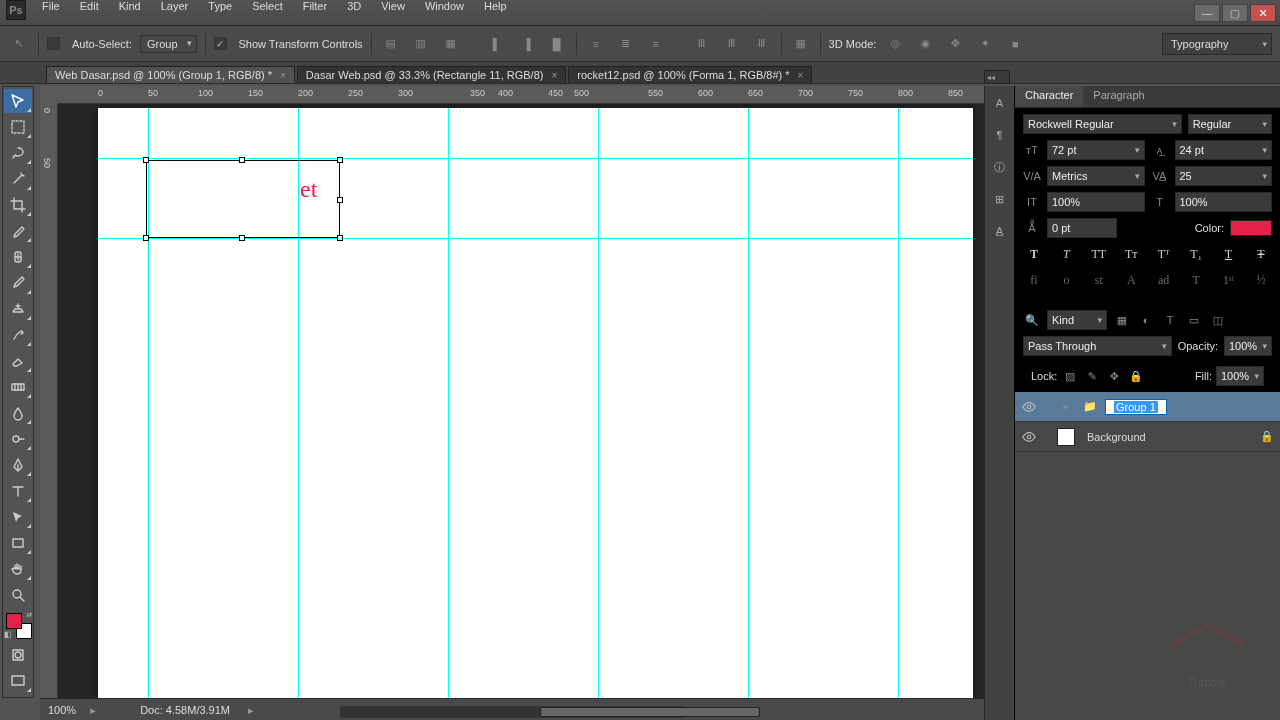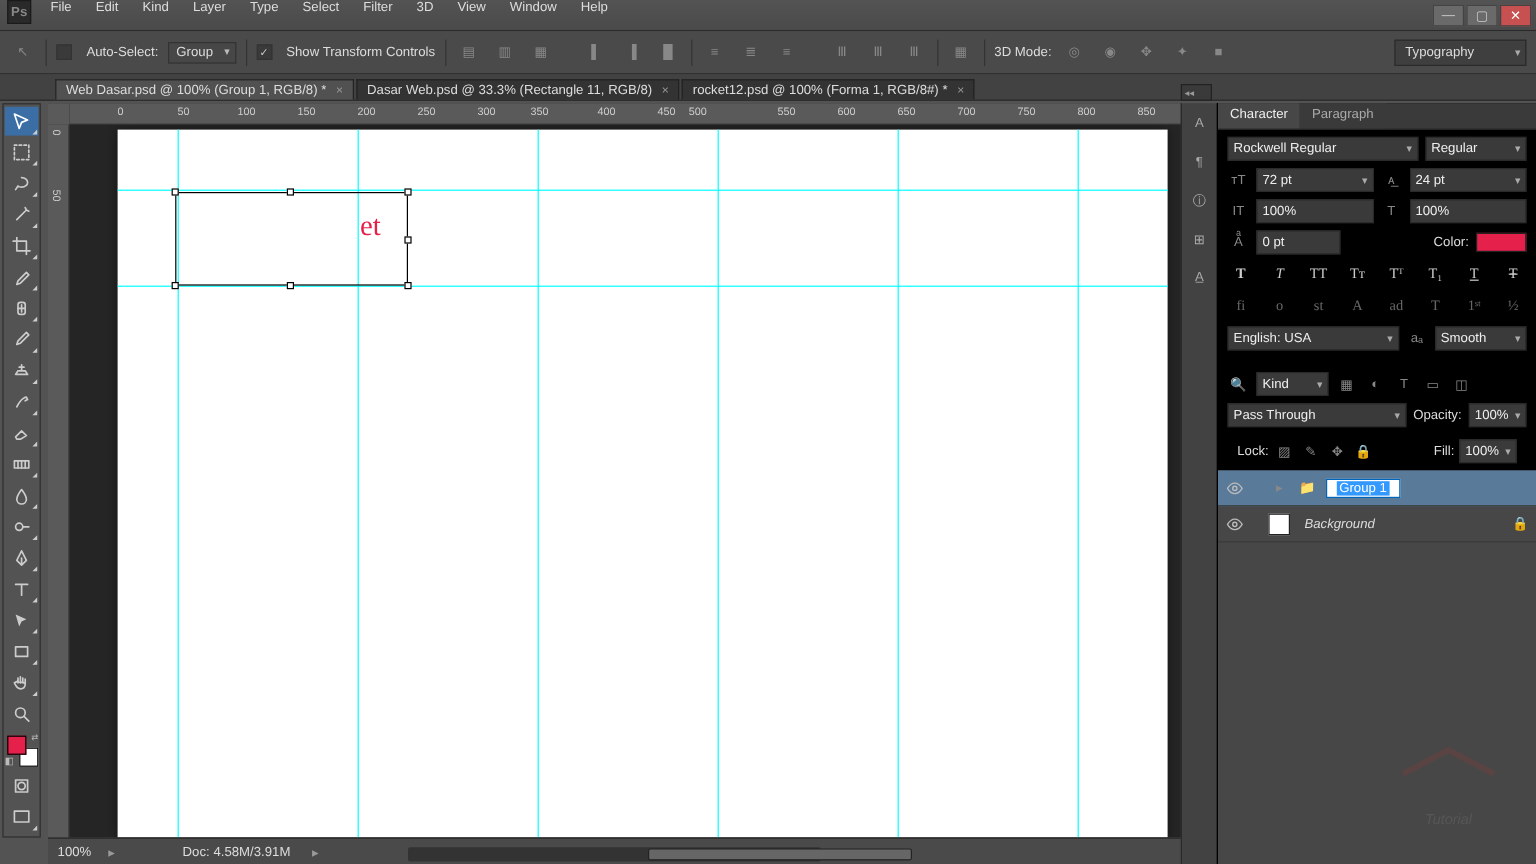--- a/index.html
+++ b/index.html
@@ -313,21 +313,21 @@
   <div class="canvas-wrap">
     <div class="ruler-corner"></div>
     <div class="ruler-h">
       <span class="tick" style="left:40px">0</span>
       <span class="tick" style="left:90px">50</span>
       <span class="tick" style="left:140px">100</span>
       <span class="tick" style="left:190px">150</span>
       <span class="tick" style="left:240px">200</span>
       <span class="tick" style="left:290px">250</span>
       <span class="tick" style="left:340px">300</span>
-      <span class="tick" style="left:384px">350</span>
+      <span class="tick" style="left:412px">350</span>
       <span class="tick" style="left:440px">400</span>
       <span class="tick" style="left:490px">450</span>
       <span class="tick" style="left:516px">500</span>
       <span class="tick" style="left:590px">550</span>
       <span class="tick" style="left:640px">600</span>
       <span class="tick" style="left:690px">650</span>
       <span class="tick" style="left:740px">700</span>
       <span class="tick" style="left:790px">750</span>
       <span class="tick" style="left:840px">800</span>
       <span class="tick" style="left:890px">850</span>
@@ -357,21 +357,21 @@
         <div class="handle" style="right:-4px;bottom:-4px"></div>
         <div class="handle" style="left:92px;bottom:-4px"></div>
         <div class="handle" style="left:-4px;bottom:-4px"></div>
       </div>
     </div>
   </div>
 
   <div class="status">
     <span>100%</span>
     <span class="pg">▸</span>
-    <span style="margin-left:36px">Doc: 4.58M/3.91M</span>
+    <span style="margin-left:24px">Doc: 4.58M/3.91M</span>
     <span class="pg" style="margin-left:4px">▸</span>
     <div class="hscroll">
         <div class="thumb"></div>
       </div>
   </div>
 
   <div class="right">
     <div class="collapse-bar"></div>
     <div class="iconcol">
       <div>A</div>
@@ -391,20 +391,26 @@
           <div class="field dd" style="flex:2">Rockwell Regular</div>
           <div class="field dd" style="flex:1">Regular</div>
         </div>
         <div class="row">
           <span class="mini">тT</span>
           <div class="field dd">72 pt</div>
           <span class="mini">ᴀ̲</span>
           <div class="field dd">24 pt</div>
         </div>
         <div class="row">
+          <span class="mini">V/A</span>
+          <div class="field dd">Metrics</div>
+          <span class="mini">VA̲</span>
+          <div class="field dd">25</div>
+        </div>
+        <div class="row">
           <span class="mini">IT</span>
           <div class="field">100%</div>
           <span class="mini">T</span>
           <div class="field">100%</div>
         </div>
         <div class="row">
           <span class="mini">Aͣ</span>
           <div class="field" style="flex:0 0 70px">0 pt</div>
           <span style="margin-left:auto">Color:</span>
           <div class="colorswatch"></div>
@@ -421,25 +427,20 @@
         </div>
         <div class="textstyle" style="opacity:.5;margin-bottom:8px">
           <span>fi</span>
           <span>o</span>
           <span>st</span>
           <span>A</span>
           <span>ad</span>
           <span>T</span>
           <span>1ˢᵗ</span>
           <span>½</span>
-        </div>
-        <div class="row">
-          <div class="field dd" style="flex:2">English: USA</div>
-          <span class="mini">aₐ</span>
-          <div class="field dd" style="flex:1">Smooth</div>
         </div>
       </div>
 
       <div class="panel-body" style="padding-bottom:2px">
         <div class="row">
           <span class="mini">🔍</span>
           <div class="field dd" style="flex:0 0 60px">Kind</div>
           <span class="mini">▦</span>
           <span class="mini">◐</span>
           <span class="mini">T</span>
@@ -476,21 +477,21 @@
         </div>
         <div class="layerrow">
           <span class="eye">
               <svg viewBox="0 0 16 16">
                 <path d="M1 8s3-5 7-5 7 5 7 5-3 5-7 5-7-5-7-5z"></path>
                 <circle cx="8" cy="8" r="2"></circle>
               </svg>
             </span>
           <span style="width:8px"></span>
           <div class="thumb"></div>
-          <span style="font-style:italic;margin-left:6px">Background</span>
+          <span style="margin-left:6px">Background</span>
           <span style="margin-left:auto;color:#888">🔒</span>
         </div>
         <div class="watermark">
           <svg width="86" height="40">
               <path d="M5 30 L43 10 L81 30" stroke="#a33" stroke-width="5" fill="none"></path>
             </svg>
           <div class="txt">Tutorial</div>
         </div>
       </div>
     </div>

